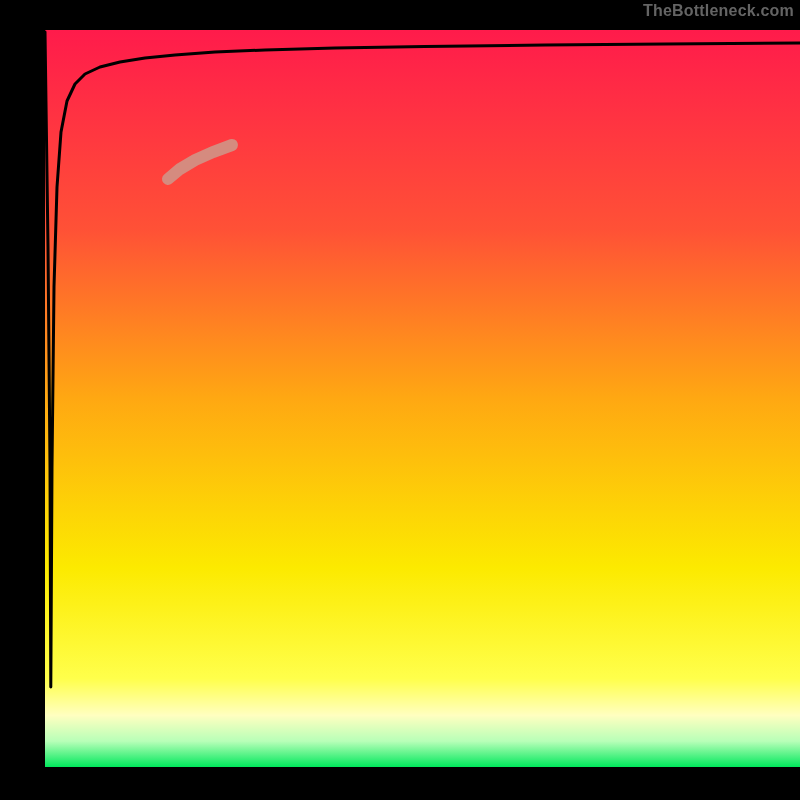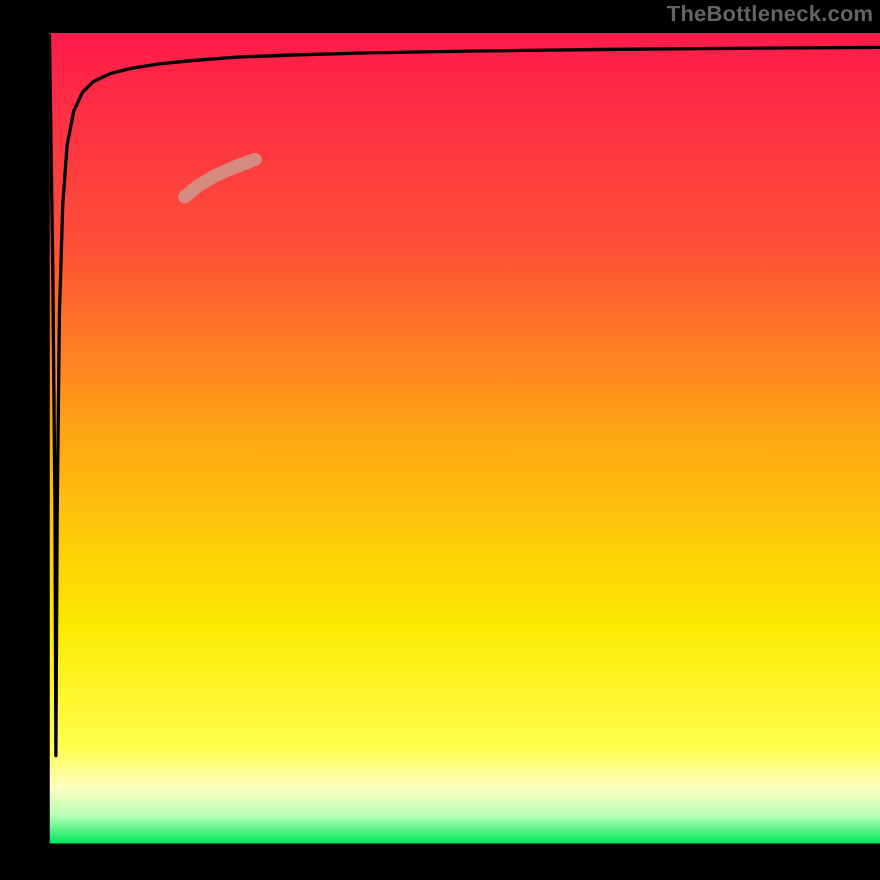--- a/index.html
+++ b/index.html
@@ -8,21 +8,21 @@
     position: relative;
     width: 800px;
     height: 800px;
     background: #000;
   }
   .watermark {
     position: absolute;
     top: 2px;
     right: 6px;
     font-family: Arial, Helvetica, sans-serif;
-    font-size: 20px;
+    font-size: 16px;
     font-weight: 600;
     color: #646464;
     letter-spacing: 0.2px;
     z-index: 10;
   }
   .plot {
     position: absolute;
     left: 45px;
     top: 30px;
     width: 755px;   

